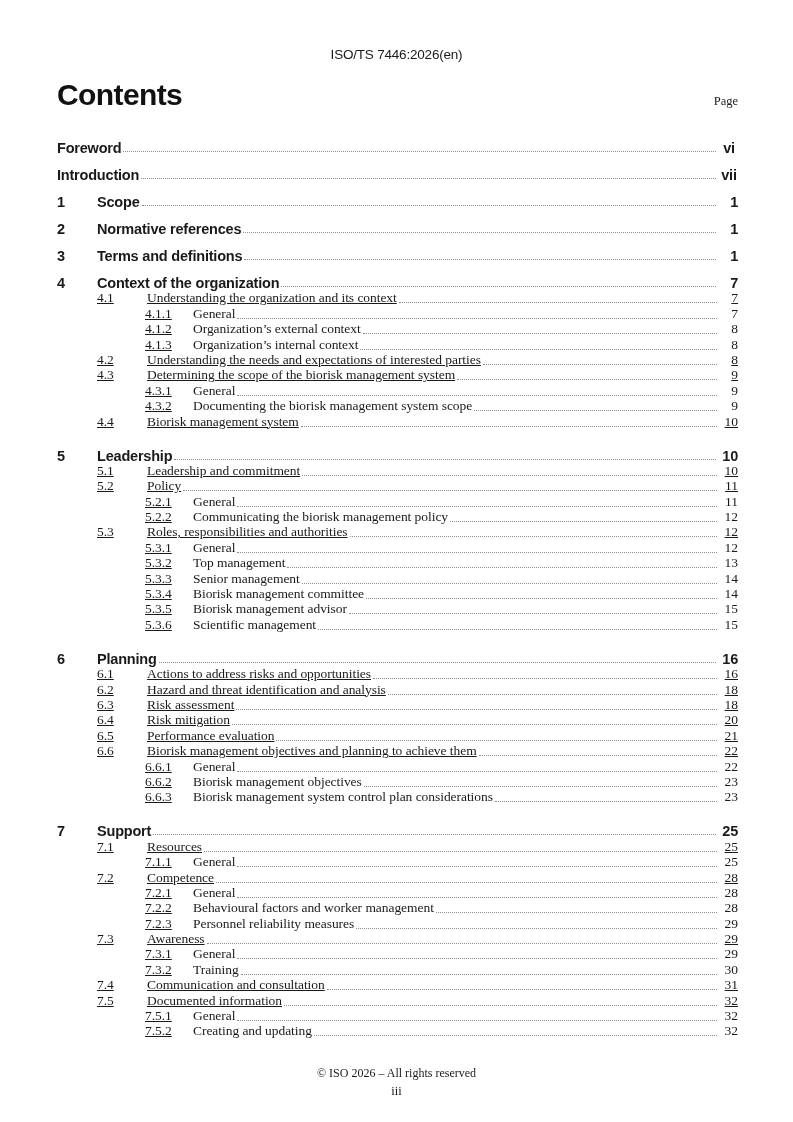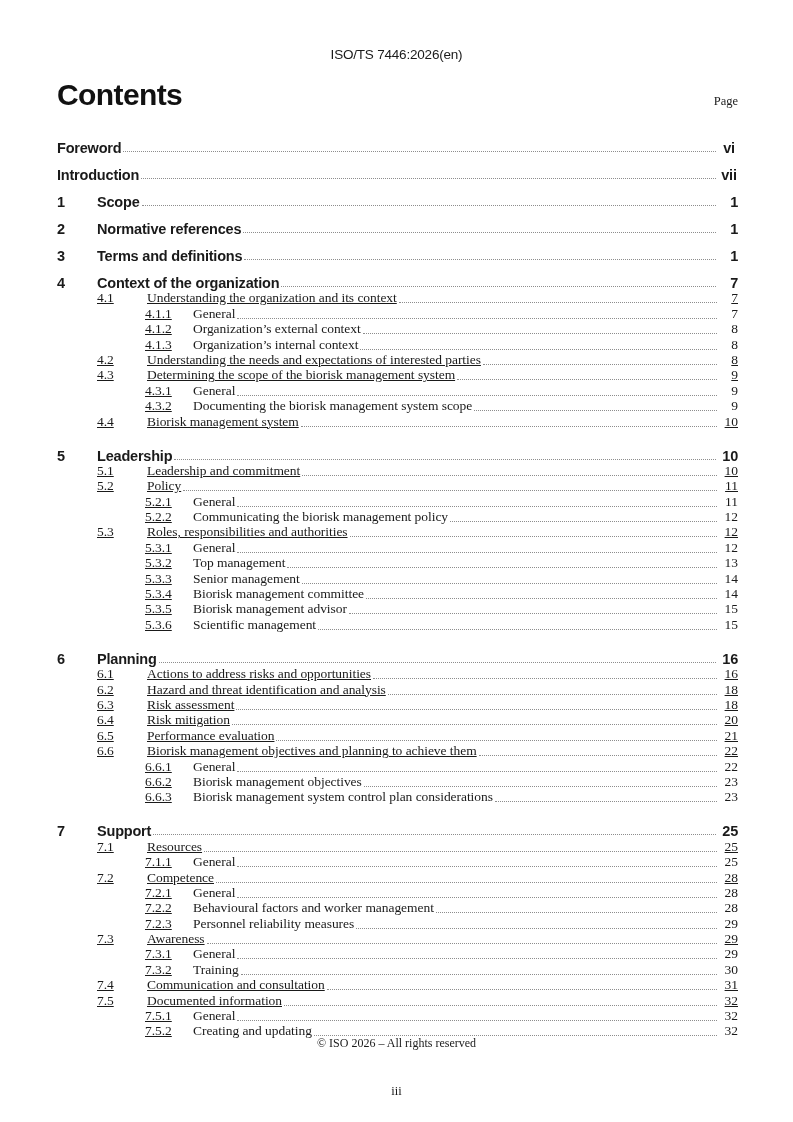--- a/index.html
+++ b/index.html
@@ -151,21 +151,21 @@
   .gap-before { margin-top: 7px; }
 
   
   .footer {
     position: absolute;
     left: 0;
     width: 793px;
     text-align: center;
   }
   .copyright {
-    top: 1036px;
+    top: 1066px;
     font-size: 12px;
     color: #1a1a1a;
   }
   .folio {
     top: 1084px;
     font-size: 12.5px;
     color: #1a1a1a;
   }
 </style>
 </head>

